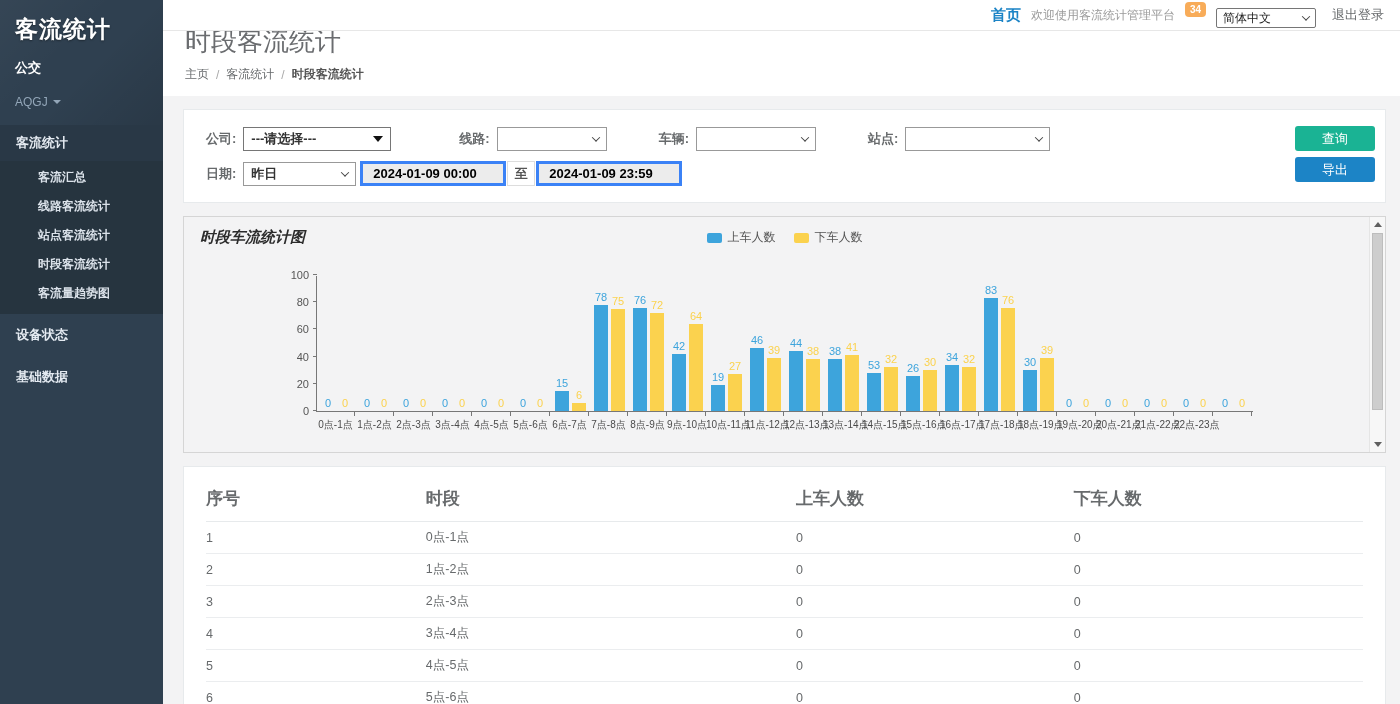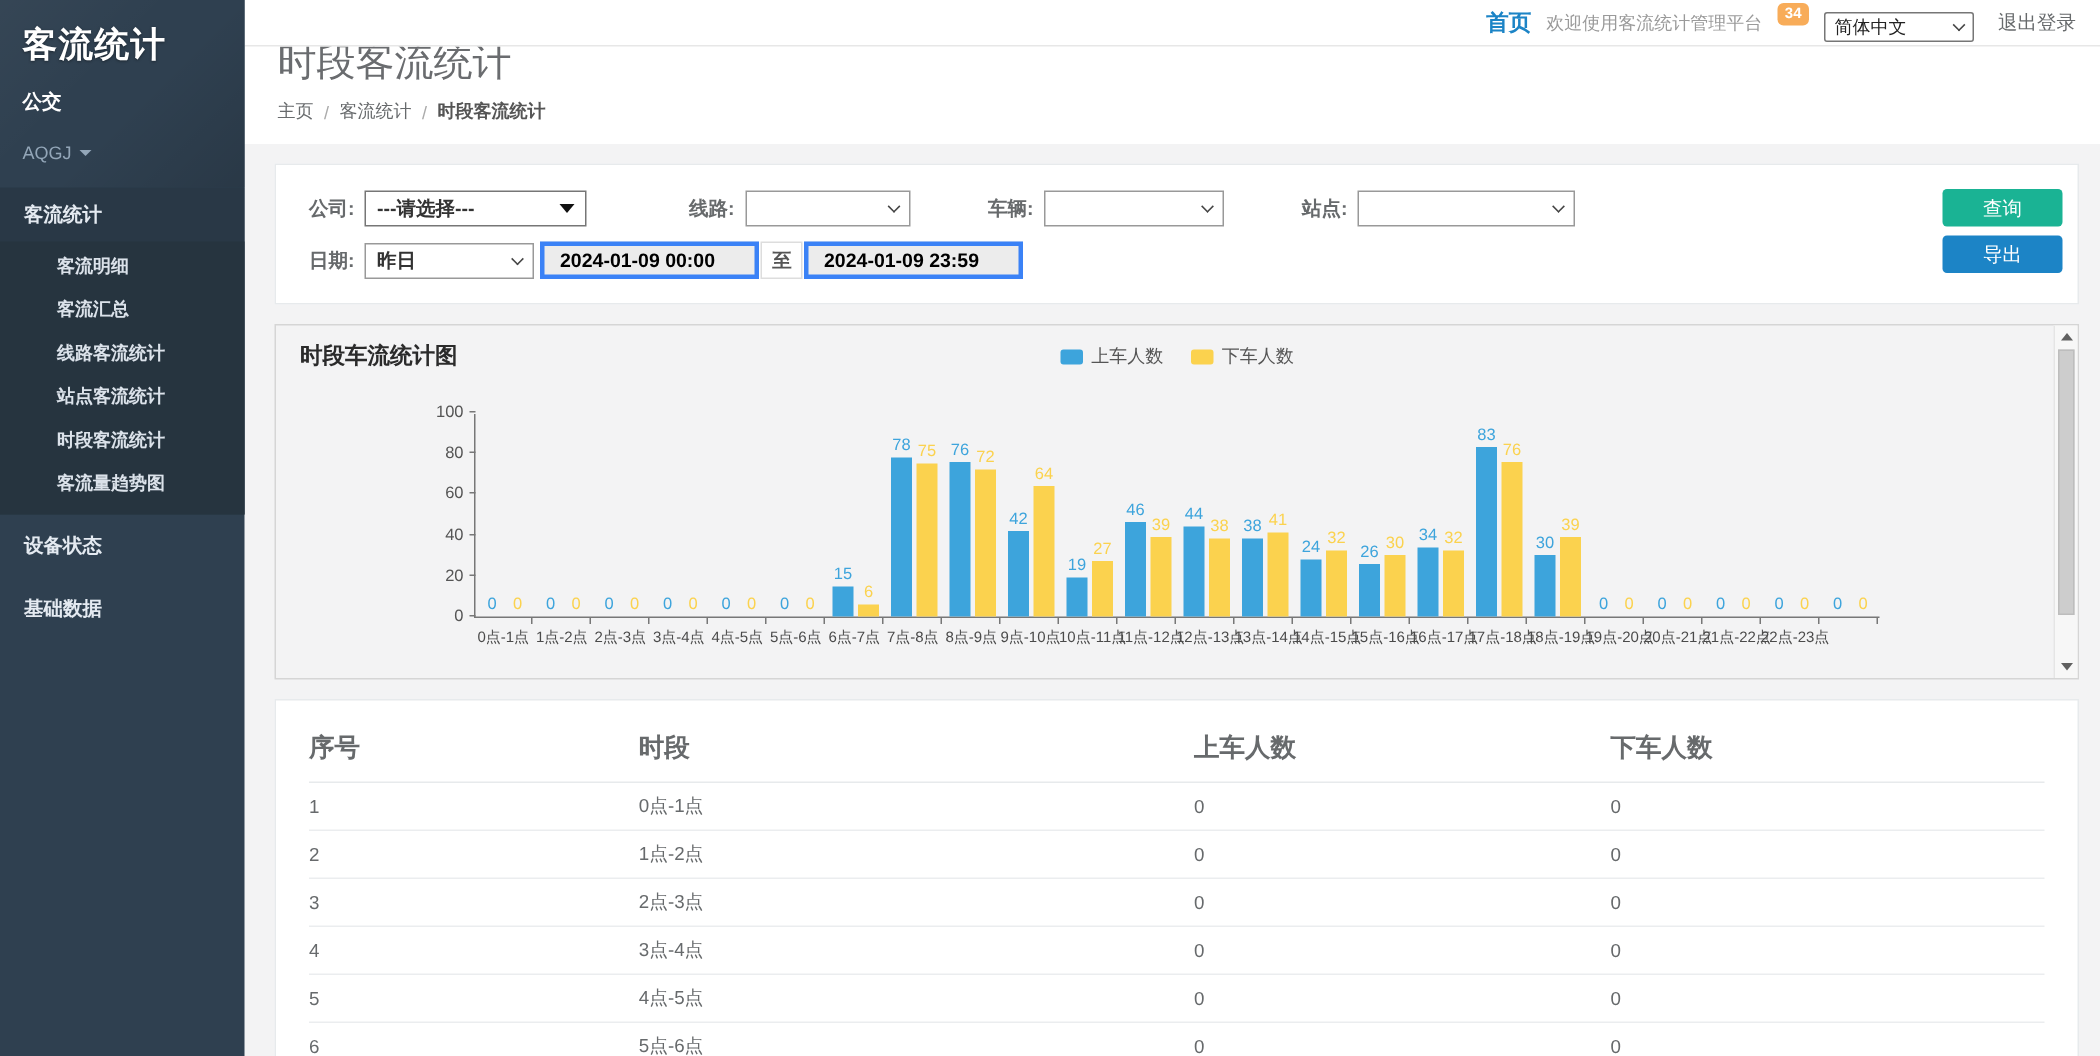--- a/index.html
+++ b/index.html
@@ -59,21 +59,21 @@
                 display:flex; align-items:center; padding-left:10px; }
   .to-box { width:28px; height:25px; border:1px solid #ddd; background:#fff; font-size:13px; color:#555;
             display:flex; align-items:center; justify-content:center; margin:0 1px; }
   .btn { position:absolute; right:10px; width:80px; height:25px; border:none; border-radius:3px; color:#fff;
          font-size:13px; font-family:inherit; cursor:pointer; }
   .btn-query { top:16px; background:#1ab394; }
   .btn-export { top:47px; background:#1c84c6; }
 
   
   .chart-panel { margin-top:13px; height:237px; border:1px solid #d5d5d5; position:relative; padding:11px 30px 0 16px; }
-  .chart-title { font-size:15px; font-weight:bold; color:#2b2b2b; }
+  .chart-title { font-size:15px; font-weight:bold; color:#2b2b2b;font-style:italic; }
   .legend { position:absolute; top:12px; left:50%; transform:translateX(-50%); display:flex; gap:18px; align-items:center; }
   .legend-item { display:flex; align-items:center; gap:6px; font-size:12px; color:#555; }
   .swatch { width:15px; height:10px; border-radius:2px; }
   .plot-wrap { margin-left:116px; margin-top:29px; width:940px; position:relative; }
   .plot { position:relative; width:937px; height:136px; border-left:1px solid #777; border-bottom:1px solid #777; }
   .ytick-label { position:absolute; right:calc(100% + 8px); width:30px; text-align:right; font-size:11px; color:#555; }
   .ytick-mark { position:absolute; right:100%; width:4px; height:1px; background:#777; }
   .groups { position:absolute; left:0; bottom:0; display:flex; }
   .group { width:39px; display:flex; align-items:flex-end; justify-content:center; gap:3px; }
   .barcol { display:flex; flex-direction:column; align-items:center; }
@@ -104,21 +104,20 @@
     <div class="brand">客流统计</div>
     <div class="org">公交</div>
     <div class="org-code">
       <span>AQGJ</span>
       <span class="caret-down"></span>
     </div>
   </div>
   <div class="side-section">
     <div class="side-section-title">客流统计</div>
     <div class="side-sub">
-        <div class="side-sub-item">客流明细</div>
         <div class="side-sub-item">客流汇总</div>
         <div class="side-sub-item">线路客流统计</div>
         <div class="side-sub-item">站点客流统计</div>
         <div class="side-sub-item">时段客流统计</div>
         <div class="side-sub-item">客流量趋势图</div>
       </div>
   </div>
   <div>
       <div class="side-item">设备状态</div>
       <div class="side-item">基础数据</div>
@@ -336,21 +335,21 @@
                 <div class="barval" style="color: rgb(61, 164, 220);">38</div>
                 <div class="bar" style="height: 52px; background: rgb(61, 164, 220);"></div>
               </div>
               <div class="barcol">
                 <div class="barval" style="color: rgb(251, 210, 78);">41</div>
                 <div class="bar" style="height: 56px; background: rgb(251, 210, 78);"></div>
               </div>
             </div>
             <div class="group">
               <div class="barcol">
-                <div class="barval" style="color: rgb(61, 164, 220);">24</div>
+                <div class="barval" style="color: rgb(61, 164, 220);">53</div>
                 <div class="bar" style="height: 38px; background: rgb(61, 164, 220);"></div>
               </div>
               <div class="barcol">
                 <div class="barval" style="color: rgb(251, 210, 78);">32</div>
                 <div class="bar" style="height: 44px; background: rgb(251, 210, 78);"></div>
               </div>
             </div>
             <div class="group">
               <div class="barcol">
                 <div class="barval" style="color: rgb(61, 164, 220);">26</div>

